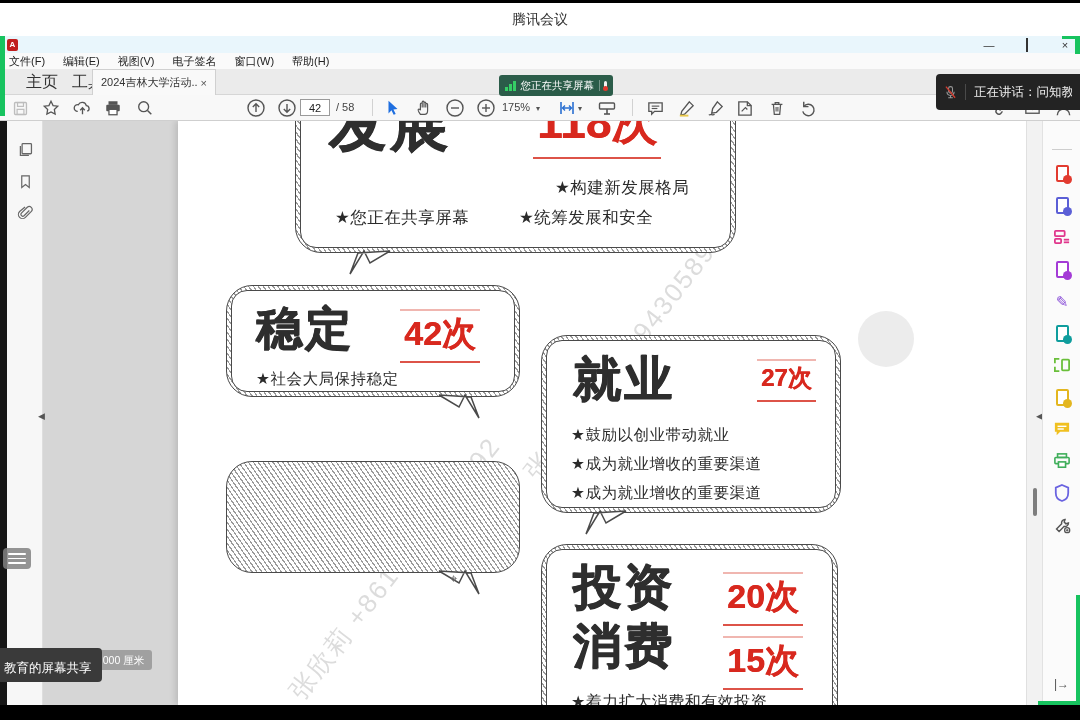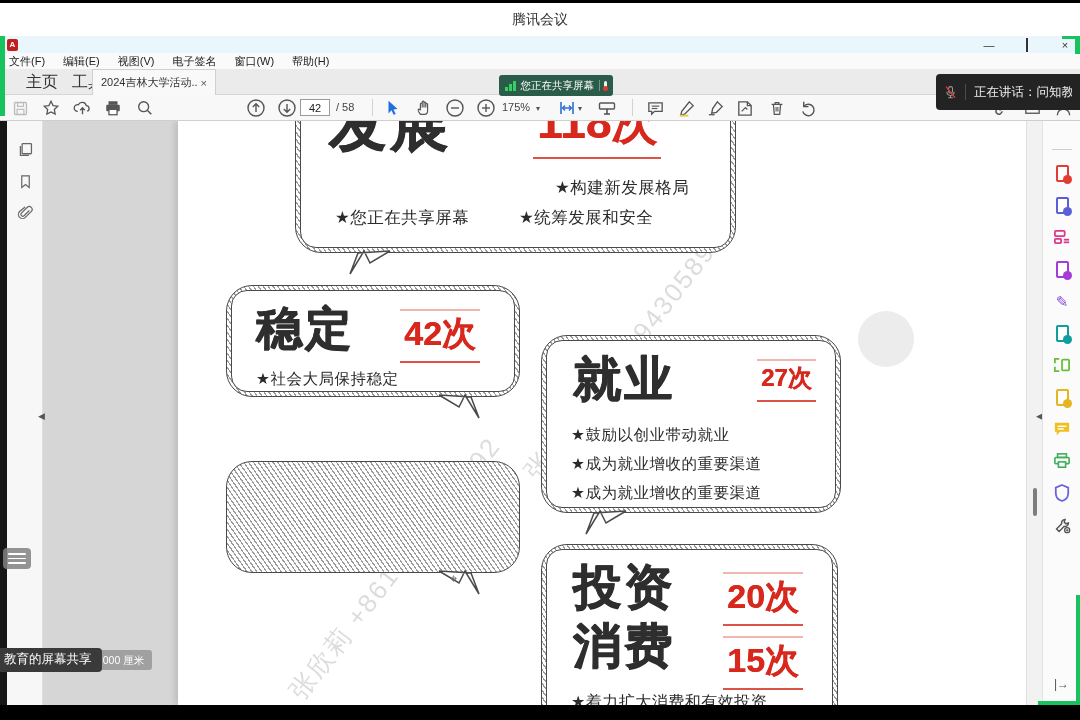--- a/index.html
+++ b/index.html
@@ -70,21 +70,21 @@
   #share-pill .bars i { width:2.5px; background:#35d065; display:block; }
   #share-pill-label { font-size:10.5px; color:#fff; white-space:nowrap; }
   #pill-divider { width:1px; height:11px; background:rgba(255,255,255,.35); }
   #pill-cloud { width:13px; height:9px; background:#f4f4f4; border-radius:6px 6px 2px 2px; position:relative; }
   #pill-cloud::after { content:""; position:absolute; right:-1px; bottom:-1px; width:5px; height:5px; border-radius:50%; background:#e03a2f; }
 
   #speaking-banner { left:936px; top:74px; width:144px; height:36px; background:#232323; border-radius:4px 0 0 4px; display:flex; align-items:center; padding:0 8px; gap:8px; z-index:60; }
   #speaking-label { font-size:12.5px; color:#eee; white-space:nowrap; overflow:hidden; }
   #sb-divider { width:1px; height:16px; background:#4a4a4a; }
 
-  #watch-tooltip { left:0; top:648px; height:24px; background:#3a3a3a; color:#fff; font-size:12.5px; line-height:24px; padding:0 10px 0 4px; border-radius:0 4px 4px 0; z-index:62; white-space:nowrap;font-family:Liberation Mono, monospace; }
+  #watch-tooltip { left:0; top:648px; height:34px; background:#3a3a3a; color:#fff; font-size:12.5px; line-height:24px; padding:8px 10px 0 4px; border-radius:0 4px 4px 0; z-index:62; white-space:nowrap; }
   #dim-badge { left:86px; top:650px; height:20px; background:rgba(150,150,150,.85); color:#fff; font-size:10.5px; line-height:20px; padding:0 8px; border-radius:3px; z-index:61; white-space:nowrap; }
   #anno-badge { left:3px; top:548px; width:28px; height:21px; background:rgba(130,130,130,.85); border-radius:4px; z-index:61; display:flex; flex-direction:column; justify-content:center; gap:2.5px; padding:0 5px; }
   #anno-badge i { display:block; height:1.8px; background:#fff; border-radius:1px; }
 
   
   #v-scroll { left:1026px; top:0; width:16px; height:584px; background:#f2f2f2; border-left:1px solid #e0e0e0; }
   #v-thumb { left:6px; top:367px; width:4px; height:28px; background:#7d7d7d; border-radius:2px; position:absolute; }
   #tools-rail { left:1042px; top:0; width:38px; height:584px; background:#fbfbfb; border-left:1px solid #e2e2e2; }
   #rail-divider { position:absolute; left:9px; top:28px; width:20px; height:1px; background:#cecece; }
   .tool-item { position:absolute; left:9px; width:20px; height:20px; display:flex; align-items:center; justify-content:center; }

